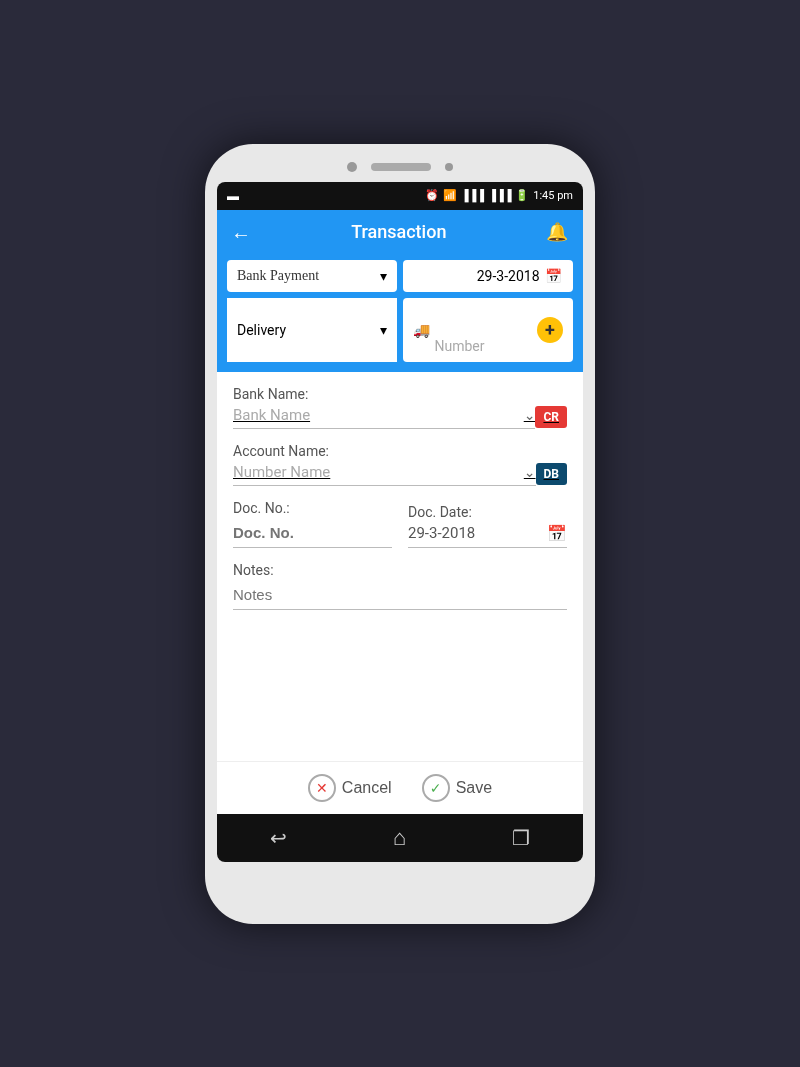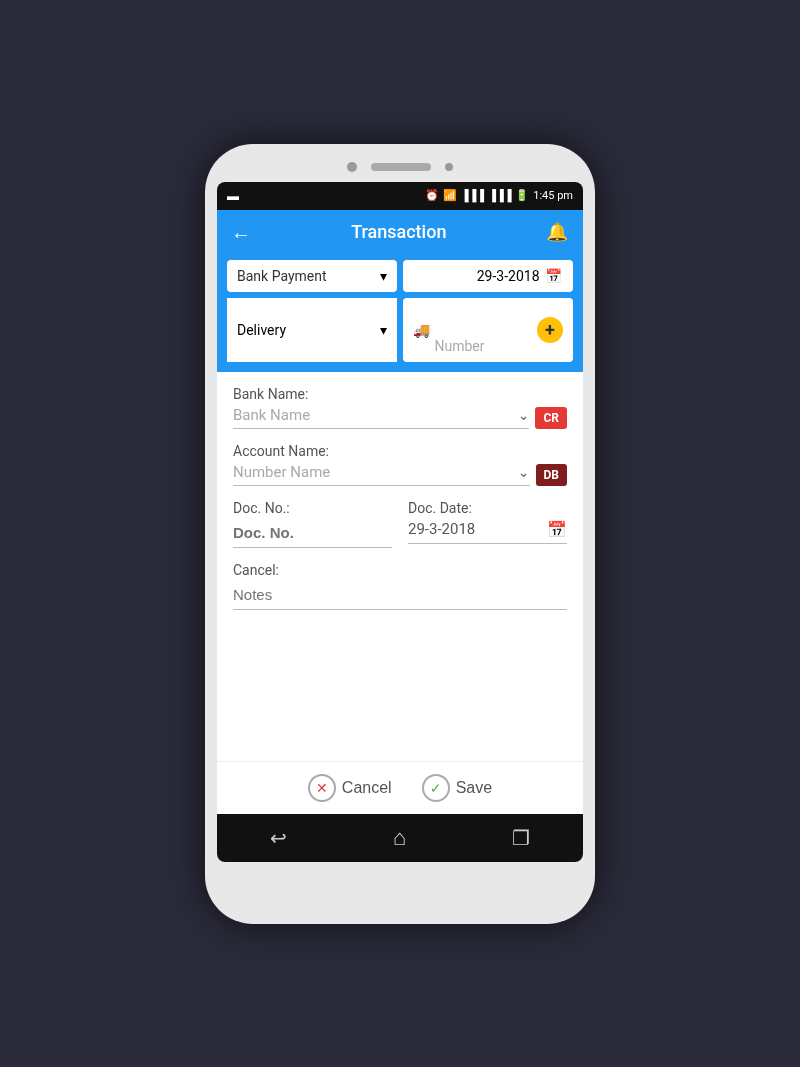--- a/index.html
+++ b/index.html
@@ -127,20 +127,21 @@
       flex: 1;
       display: flex;
       align-items: center;
       justify-content: space-between;
       cursor: pointer;
     }
 
     .toolbar-select-text {
       font-size: 14px;
       color: #333;
+      font-family: Liberation Serif, serif;
     }
 
     .toolbar-date-box {
       background: #fff;
       border-radius: 4px;
       padding: 8px 10px;
       font-size: 14px;
       flex: 1;
       display: flex;
       align-items: center;
@@ -196,23 +197,23 @@
     }
 
     .form-label {
       font-size: 14px;
       color: #555;
       margin-bottom: 4px;
     }
 
     .form-field-row {
       display: flex;
-      align-items: flex-end;
-      gap: 6px;
+      align-items: flex-start;
       margin-bottom: 14px;
+      text-decoration: underline;
     }
 
     .form-select-container {
       flex: 1;
       border-bottom: 1px solid #bbb;
       display: flex;
       align-items: center;
       justify-content: space-between;
       padding-bottom: 4px;
       cursor: pointer;
@@ -232,21 +233,21 @@
       background: #e53935;
       color: #fff;
       font-size: 12px;
       font-weight: bold;
       padding: 4px 8px;
       border-radius: 3px;
       flex-shrink: 0;
     }
 
     .db-badge {
-      background: #7f1d1d;
+      background: #0c4a6e;
       color: #fff;
       font-size: 12px;
       font-weight: bold;
       padding: 4px 8px;
       border-radius: 3px;
       flex-shrink: 0;
     }
 
     .form-section {
       margin-bottom: 14px;
@@ -260,20 +261,21 @@
       color: #aaa;
       padding: 4px 0 6px;
       outline: none;
       background: transparent;
     }
 
     .doc-row {
       display: flex;
       gap: 16px;
       margin-bottom: 14px;
+      align-items: flex-end;
     }
 
     .doc-col {
       flex: 1;
     }
 
     .doc-col-label {
       font-size: 14px;
       color: #555;
       margin-bottom: 4px;
@@ -460,21 +462,21 @@
         <div class="doc-col">
           <div class="doc-col-label">Doc. Date:</div>
           <div class="doc-date-row">
             <span style="font-size:15px; color:#555;">29-3-2018</span>
             <span class="calendar-icon">📅</span>
           </div>
         </div>
       </div>
 
       <div class="form-section">
-        <div class="form-label">Cancel:</div>
+        <div class="form-label">Notes:</div>
         <input class="notes-input" type="text" placeholder="Notes" style="">
       </div>
 
     </div>
 
     <div class="action-bar">
       <button class="action-btn">
         <div class="action-circle cancel">✕</div>
         <span>Cancel</span>
       </button>

